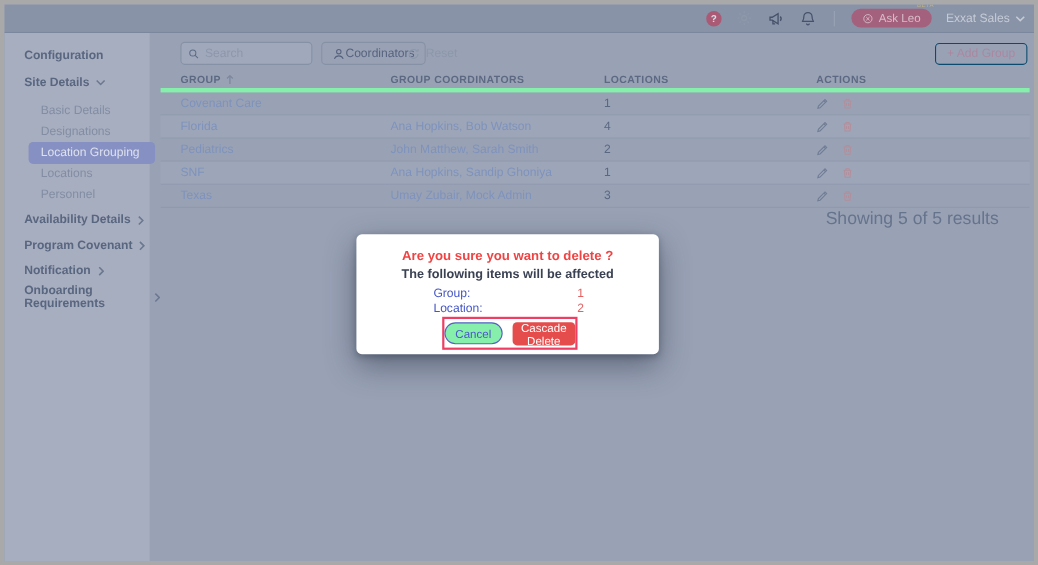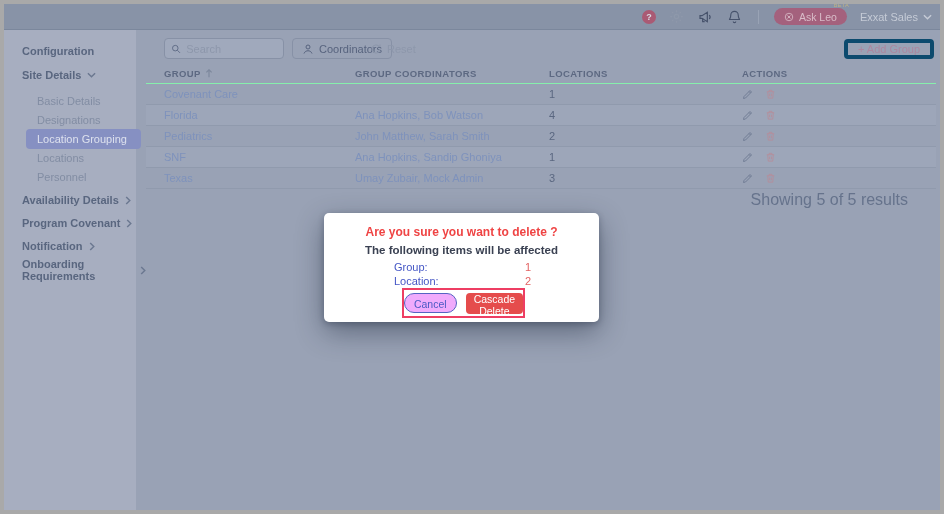--- a/index.html
+++ b/index.html
@@ -61,36 +61,36 @@
     display: flex; align-items: center; padding: 0 6px; gap: 5px;
   }
   .searchbox input {
     border: none; outline: none; background: transparent; width: 100%;
     font-size: 11px; color: #5e6b85; font-family: "Liberation Sans", sans-serif;
   }
   .searchbox input::placeholder { color: #8d97ab; }
   .btn-outline {
     position: absolute; top: 8px; height: 21px; border: 1px solid #8791a6;
     border-radius: 4px; background: transparent; display: flex; align-items: center;
-    gap: 5px; padding: 0 9px; font-size: 11px; color: #57637e; cursor: pointer;
+    padding: 0 9px; font-size: 11px; color: #57637e; cursor: pointer;
   }
   .btn-coordinators { left: 146px; }
   .btn-reset {
     position: absolute; left: 224px; top: 8px; height: 21px; display: flex;
     align-items: center; gap: 5px; font-size: 11px; color: #8d97ab; cursor: default;
   }
   .btn-addgroup {
     position: absolute; right: 6px; top: 9px; height: 20px; padding: 0 10px;
-    border: 4px solid #0c4a6e; border-radius: 4px; background: transparent;
+    border: 1px solid #0c4a6e; border-radius: 4px; background: transparent;
     font-size: 11px; color: #ab87a0; display: flex; align-items: center; cursor: pointer;
   }
 
   .table { position: absolute; left: 0; top: 34px; right: 4px; }
   .thead, .trow { display: flex; align-items: center; padding-left: 18px; }
-  .thead { height: 20px; border-bottom: 1px solid #86efac; }
+  .thead { height: 20px; border-bottom: 4px solid #86efac; }
   .th { font-size: 9.5px; font-weight: bold; color: #5d6982; letter-spacing: .4px;
         display: flex; align-items: center; gap: 4px; }
   .trow { height: 21px; border-bottom: 1px solid #909aad; }
   .trow:nth-child(odd) { background: #9da6b9; }
   .c1 { width: 191px; } .c2 { width: 194px; } .c3 { width: 193px; } .c4 { flex: 1; }
   .cell { font-size: 11px; }
   .link { color: #7e92bc; cursor: pointer; }
   .num { color: #5a6780; }
   .actions { display: flex; align-items: center; gap: 10px; }
   .icon-btn { width: 13px; height: 13px; display: inline-flex; cursor: pointer; }
@@ -116,21 +116,21 @@
   .modal-items { position: absolute; top: 47px; left: 70px; width: 137px; }
   .modal-item { display: flex; justify-content: space-between; font-size: 11px; line-height: 14px; }
   .modal-item .lbl { color: #4456c5; }
   .modal-item .val { color: #e26262; }
   .annotation-box {
     position: absolute; left: 78px; top: 75px; width: 123px; height: 30px;
     border: 2px solid #ee3e63; display: flex; align-items: center;
     justify-content: center; gap: 9px;
   }
   .btn-cancel {
-    height: 20px; padding: 4px 9px; background: #f0abfc; border: 1px solid #5563c2;
+    height: 20px; padding: 4px 9px; background: #86efac; border: 1px solid #5563c2;
     border-radius: 10px; color: #4a5ac4; font-size: 10.5px; cursor: pointer;
     font-family: "Liberation Sans", sans-serif;
   }
   .btn-confirm {
     height: 21px; padding: 0 8px; background: #e54c4c; border: none;
     border-radius: 4px; color: #ffffff; font-size: 10.5px; cursor: pointer;
     font-family: "Liberation Sans", sans-serif;
   }
   svg { display: block; }
 </style>

